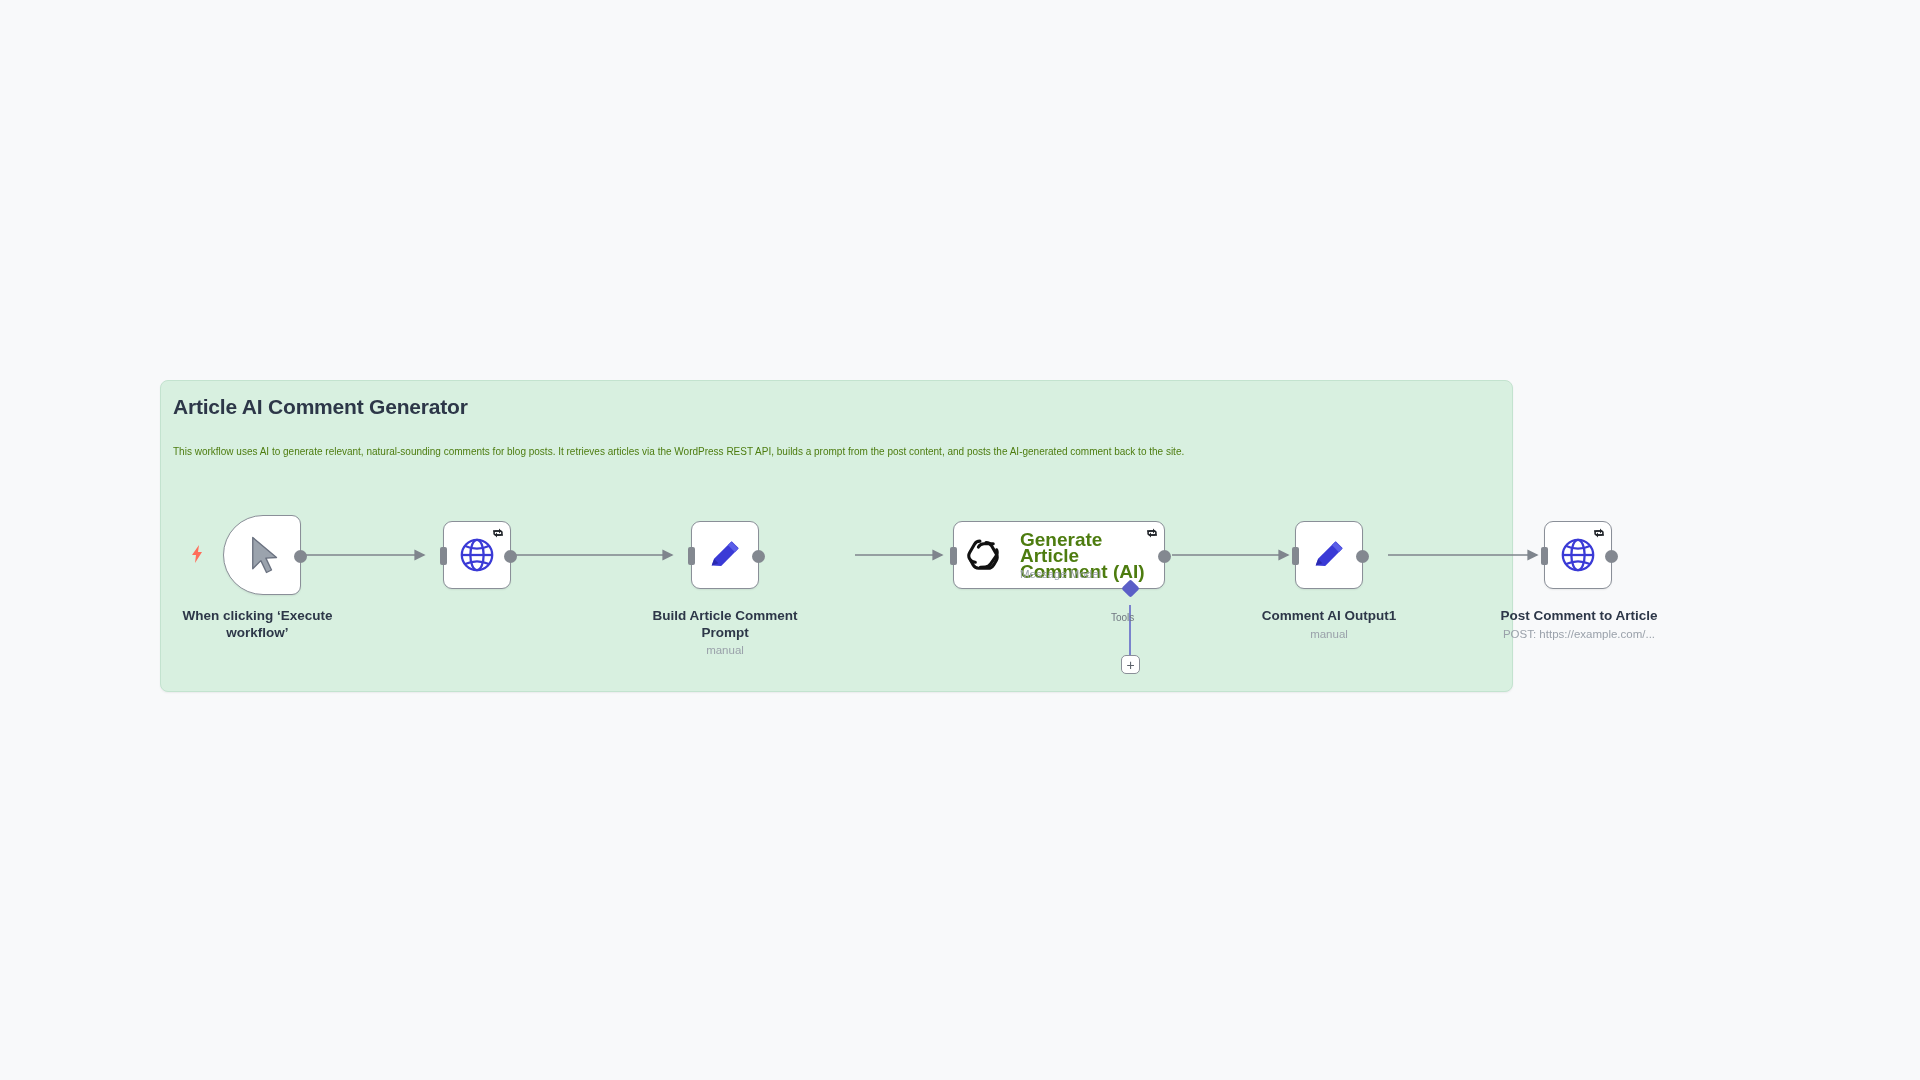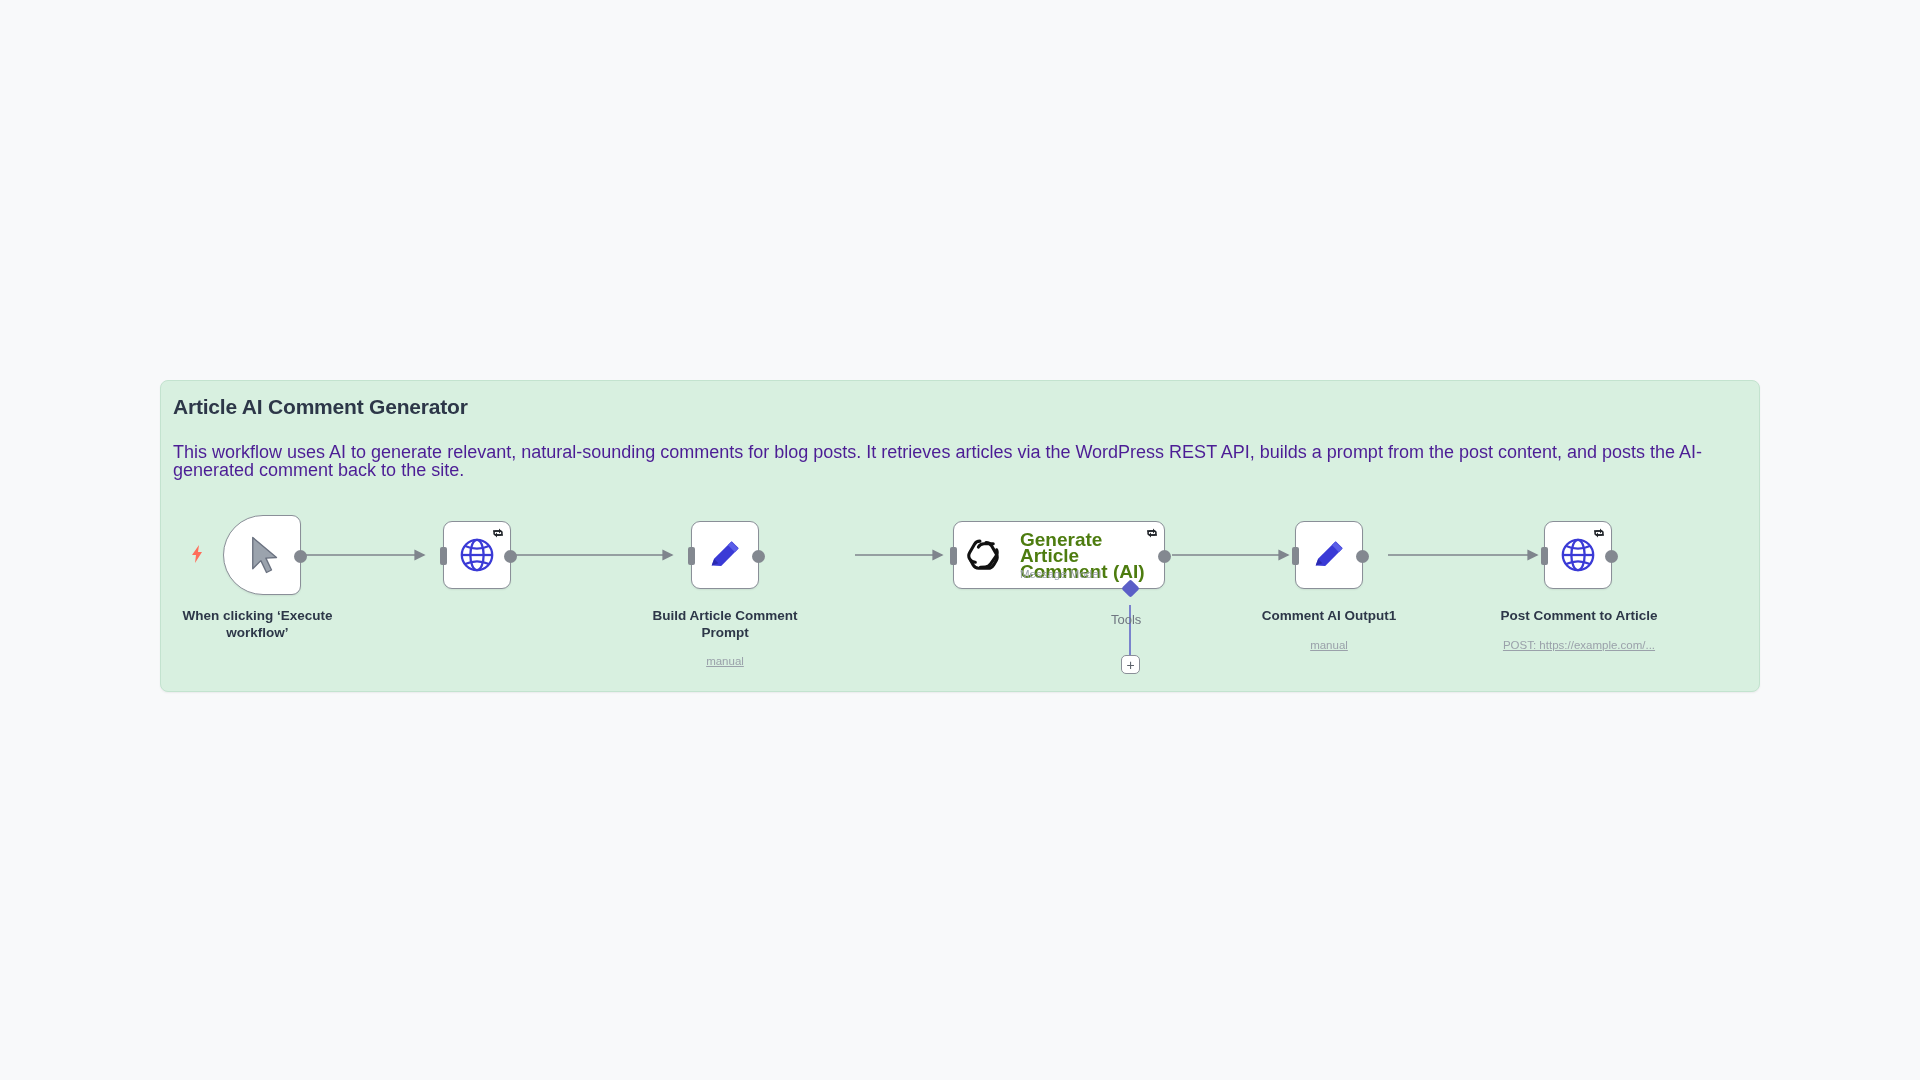--- a/index.html
+++ b/index.html
@@ -9,35 +9,35 @@
     background: #f8f9fa;
     font-family: "Liberation Sans", sans-serif;
     overflow: hidden;
   }
   #canvas { position: relative; width: 1920px; height: 1080px; }
 
   
   .sticky {
     position: absolute;
     left: 160px; top: 380px;
-    width: 1600px; height: 312px;
+    width: 1353px; height: 312px;
     background: #d8f0e0;
     border: 1px solid #c3e3cf;
     border-radius: 8px;
     box-shadow: 0 1px 2px rgba(0,0,0,.06);
   }
   .sticky-title {
     position: absolute; left: 12px; top: 14px;
     font-size: 21px; font-weight: bold; color: #2d3748;
     letter-spacing: -0.2px;
   }
   .sticky-desc {
     position: absolute; left: 12px; top: 62px;
     width: 1570px;
-    font-size: 18px; color: #4c1d95; line-height: 18px;
+    font-size: 10px; color: #4d7c0f; line-height: 18px;
   }
 
   
   .layer { position: absolute; left: 0; top: 0; width: 1920px; height: 1080px; }
   svg.edges { position: absolute; left: 0; top: 0; width: 1920px; height: 1080px; pointer-events: none; }
 
   .node {
     position: absolute;
     background: #ffffff;
     border: 1.4px solid #8a8f98;
@@ -68,28 +68,27 @@
   .caption {
     position: absolute;
     text-align: center;
     font-size: 13.5px;
     color: #2d3748;
     font-weight: bold;
     line-height: 16.5px;
   }
   .caption .sub {
     display: block;
-    margin-top: 12px;
+    margin-top: 1px;
     font-size: 11.5px;
     font-weight: normal;
     color: #9aa1aa;
     white-space: nowrap;
     overflow: hidden;
     text-overflow: ellipsis;
-    text-decoration: underline;
   }
 
   .wide-label {
     position: absolute; left: 66px; top: 10px; width: 138px;
     font-size: 19px; font-weight: bold; color: #4d7c0f; line-height: 16px;
   }
   .wide-sub {
     position: absolute; left: 66px; bottom: 8px;
     font-size: 11.5px; color: #9aa1aa; text-align: right;
   }
@@ -116,21 +115,21 @@
   
   .tools-diamond {
     position: absolute;
     width: 13px; height: 13px;
     background: #5b5fc7;
     transform: rotate(45deg);
     border-radius: 2px;
   }
   .tools-label {
     position: absolute;
-    font-size: 13px; color: #6f7680;
+    font-size: 10px; color: #6f7680;
   }
   .plus-btn {
     position: absolute;
     width: 19px; height: 19px;
     background: #ffffff;
     border: 1.3px solid #8a8f98;
     border-radius: 5px;
     display: flex; align-items: center; justify-content: center;
     font-size: 14px; line-height: 1; color: #5a6069;
     font-family: "Liberation Sans", sans-serif;

